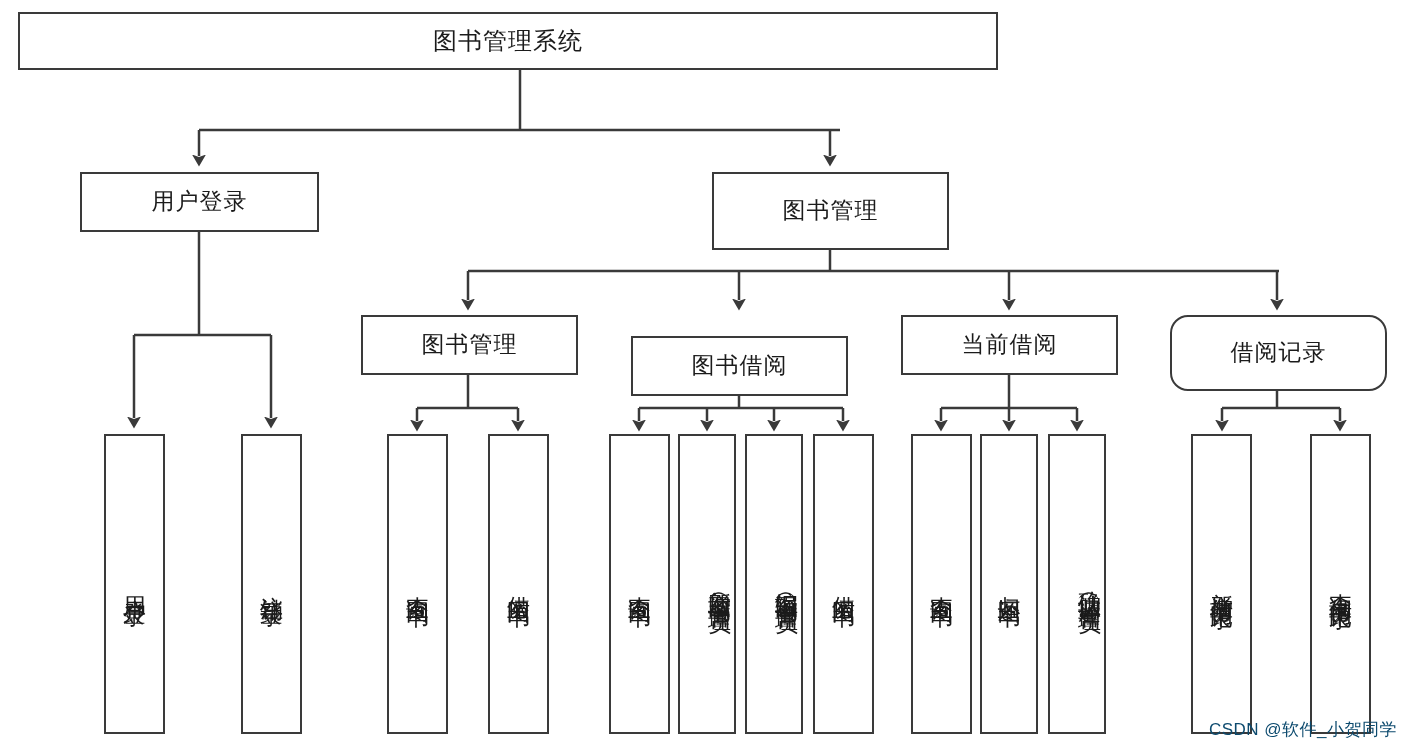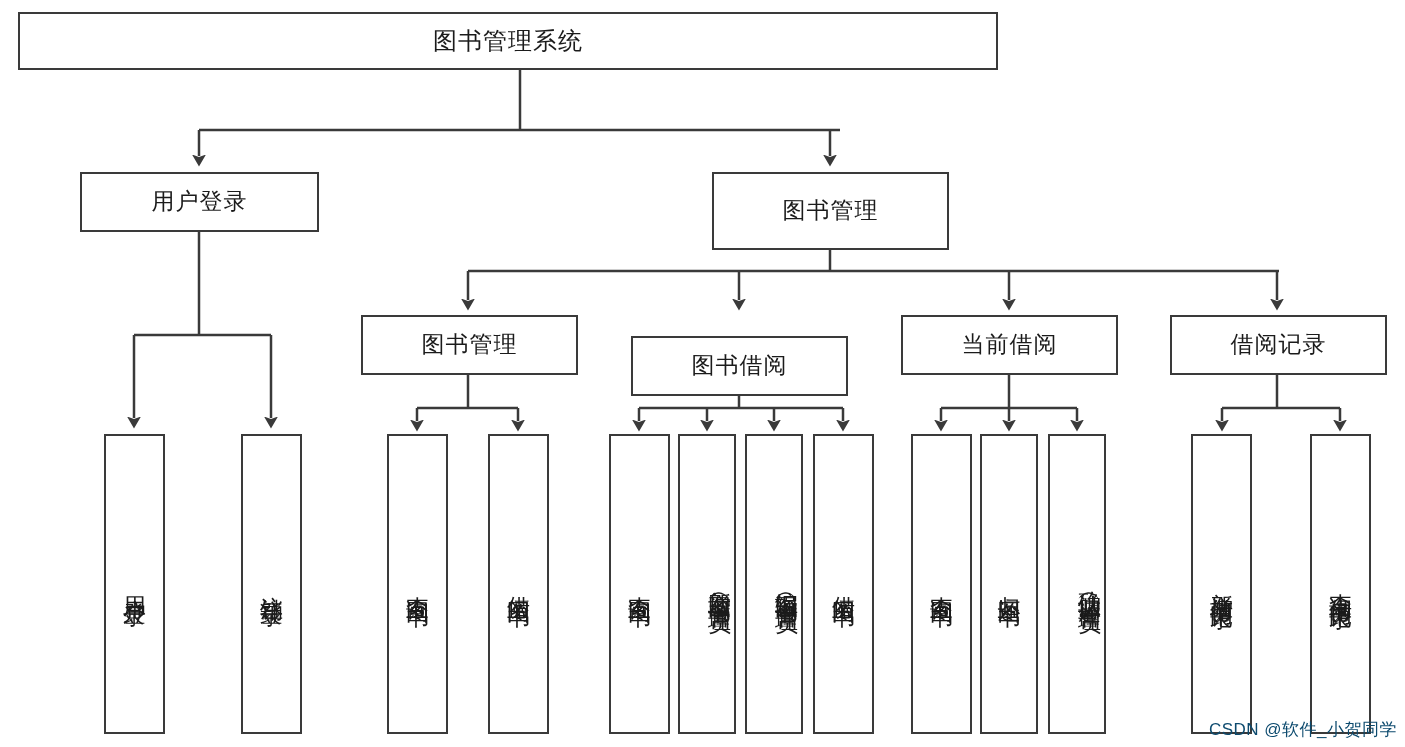--- a/index.html
+++ b/index.html
@@ -149,21 +149,21 @@
 
   <div class="node h" style="left:361px; top:315px; width:217px; height:60px;">
     <span>图书管理</span>
   </div>
   <div class="node h" style="left:631px; top:315px; width:217px; height:60px;margin-top:21px;">
     <span>图书借阅</span>
   </div>
   <div class="node h" style="left:901px; top:315px; width:217px; height:60px;text-align:right;">
     <span>当前借阅</span>
   </div>
-  <div class="node h" style="left:1170px; top:315px; width:217px; height:60px;">
+  <div class="node h" style="left:1170px; top:315px; width:217px; height:76px;border-radius:18px;">
     <span>借阅记录</span>
   </div>
 
   <div class="node v" style="left:104px; top:434px; width:61px; height:300px;">
     <div class="vwrap">
         <span>用户登录</span>
       </div>
   </div>
   <div class="node v" style="left:241px; top:434px; width:61px; height:300px;">
     <div class="vwrap">

